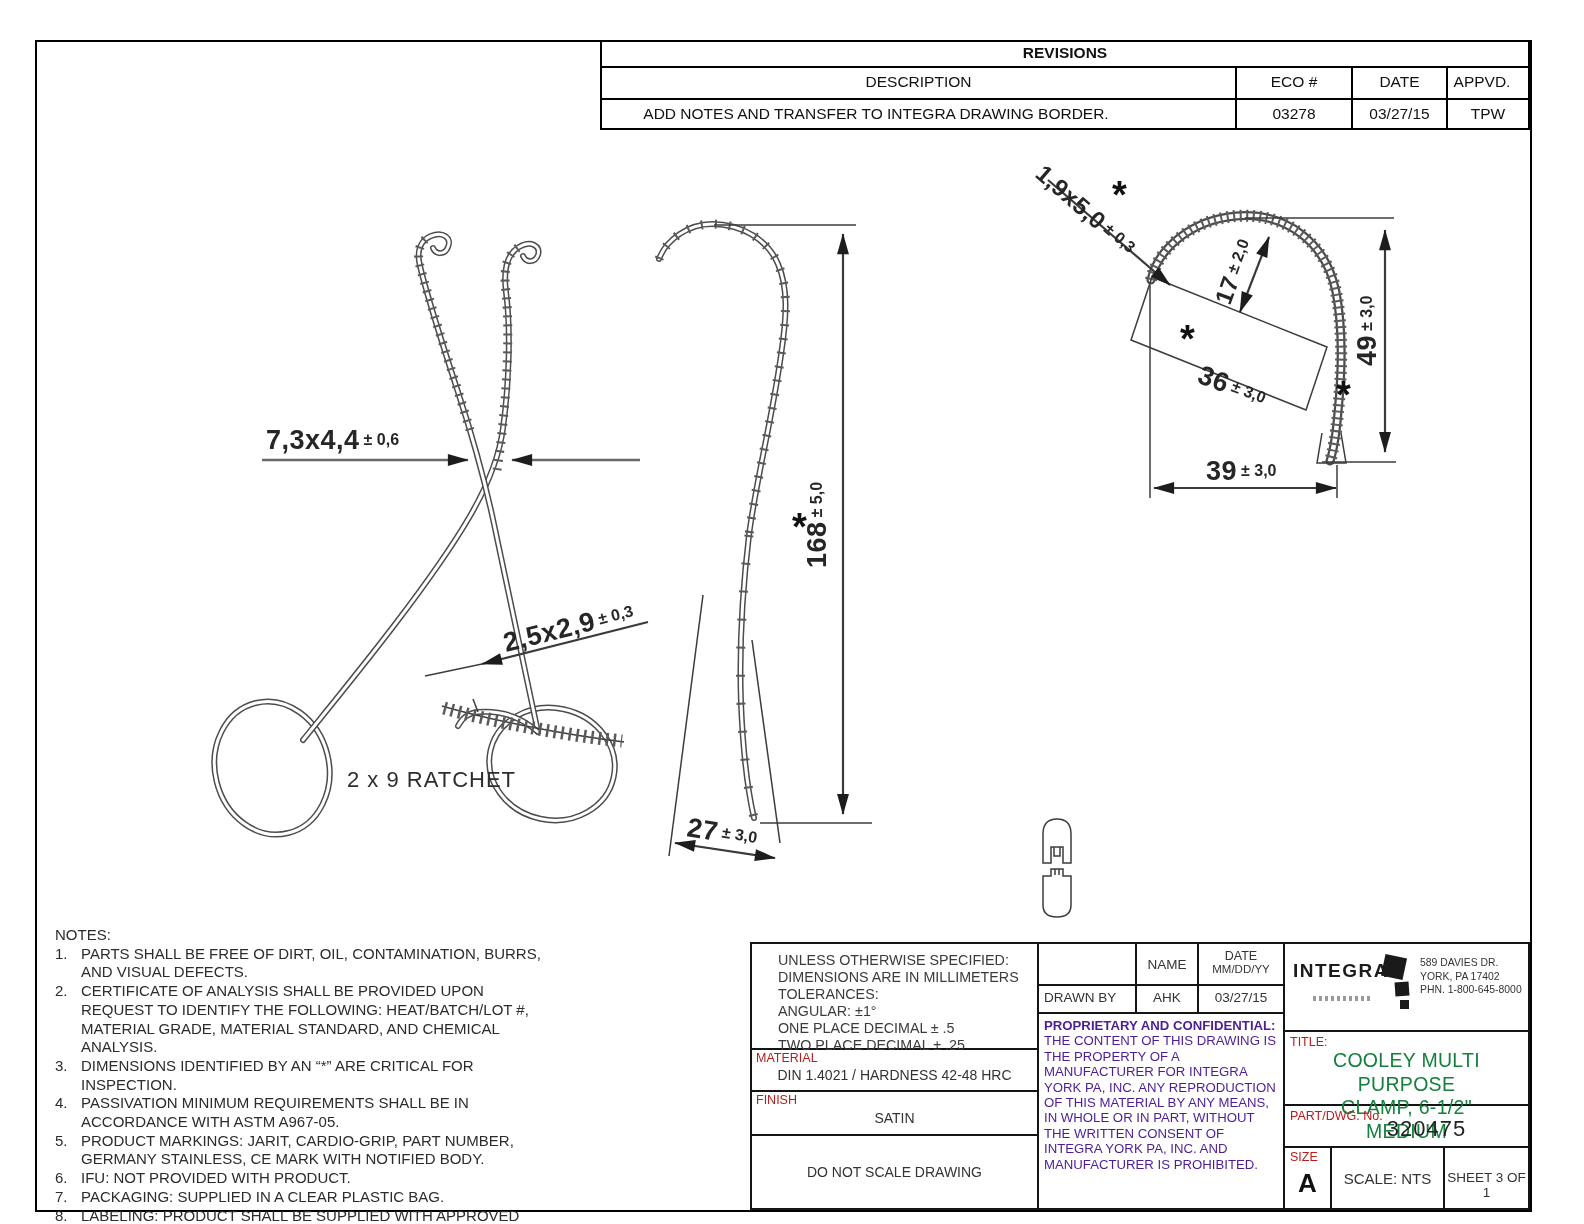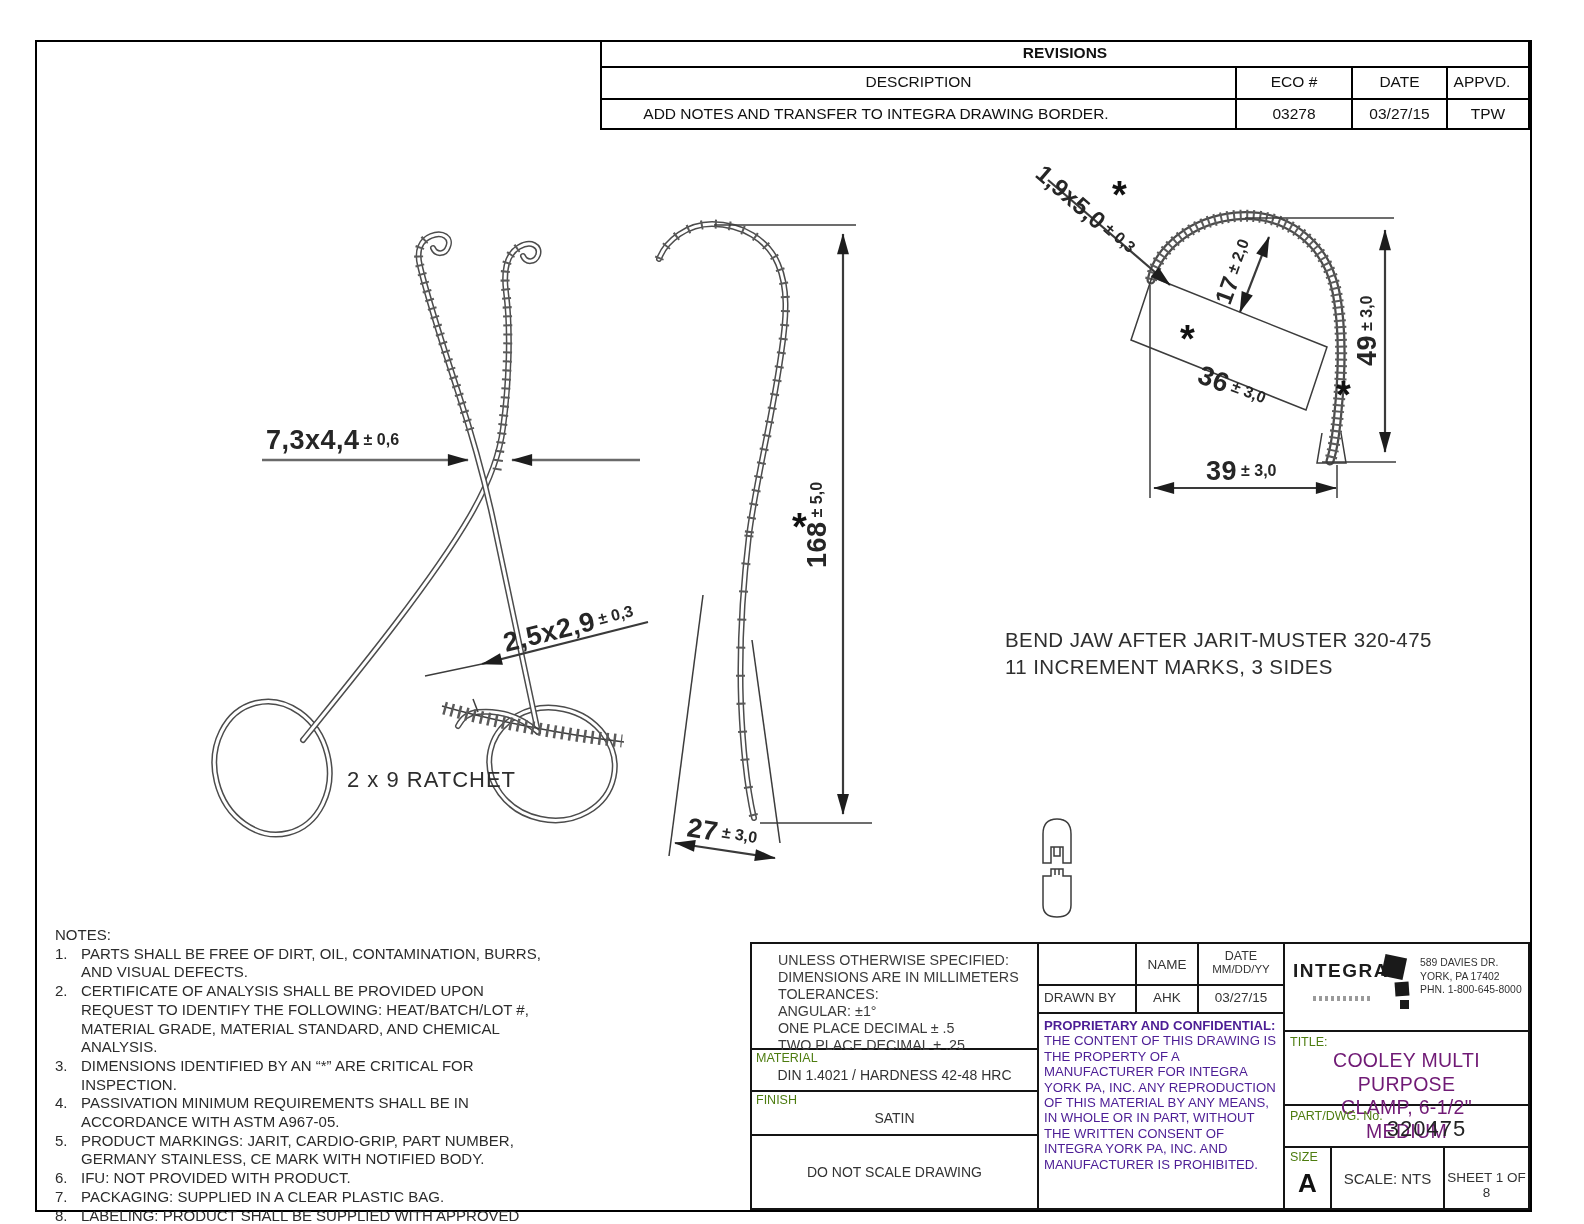--- a/index.html
+++ b/index.html
@@ -32,28 +32,28 @@
   
   .bendnote{left:1005px;top:626px;font-size:20.5px;line-height:27px;letter-spacing:.4px;color:#2f2f2f;}
   .notes{left:55px;top:926px;width:505px;font-size:15px;line-height:18.7px;color:#2c2c2c;}
   .notes .it{display:flex;}
   .notes .n{width:26px;flex:none;}
   .notes .t{width:466px;}
   
   .tb{left:750px;top:942px;width:780px;height:268px;border:2px solid #141414;box-sizing:border-box;background:#fff;font-size:13.5px;color:#333;}
   .tb .dv-line{position:absolute;background:#141414;}
   .tb .cell{position:absolute;box-sizing:border-box;}
-  .lblsm{font-size:12.5px;color:#4d7c0f;}
+  .lblsm{font-size:12.5px;color:#b91c1c;}
   .tol-lines{font-size:14.3px;line-height:17px;color:#3b3b3b;}
   .ctr{text-align:center;}
   .prop{font-size:13.2px;line-height:15.4px;color:#4c1d95;}
   .logo-word{font-size:19px;font-weight:700;letter-spacing:1.5px;color:#1c1c1c;}
   .tagline{height:5px;background:repeating-linear-gradient(90deg,#9a9a9a 0 3px,#fff 3px 6px);}
   .addr{font-size:10.4px;line-height:13.5px;white-space:nowrap;color:#333;}
-  .ttl{font-size:19.5px;line-height:23.5px;color:#701a75;letter-spacing:.3px;}
+  .ttl{font-size:19.5px;line-height:23.5px;color:#15803d;letter-spacing:.3px;}
   .partno{font-size:22px;color:#222;letter-spacing:1px;}
   .sizeA{font-size:26px;font-weight:700;color:#111;line-height:22px;}
 </style>
 </head>
 <body>
 
 <div class="sheet">
 
   <div class="abs frame"></div>
 
@@ -165,24 +165,20 @@
     <div class="c" style="left:0;top:31px;width:633px">DESCRIPTION</div>
     <div class="c" style="left:635px;top:31px;width:114px">ECO #</div>
     <div class="c" style="left:751px;top:31px;width:93px">DATE</div>
     <div class="c" style="left:846px;top:31px;width:68px">APPVD.</div>
     <div class="c" style="left:0;top:63px;width:548px">ADD NOTES AND TRANSFER TO INTEGRA DRAWING BORDER.</div>
     <div class="c" style="left:635px;top:63px;width:114px">03278</div>
     <div class="c" style="left:751px;top:63px;width:93px">03/27/15</div>
     <div class="c" style="left:846px;top:63px;width:80px">TPW</div>
   </div>
 
-  <div class="abs bendnote">
-    <div>BEND JAW AFTER JARIT-MUSTER 320-475</div>
-    <div>11 INCREMENT MARKS, 3 SIDES</div>
-  </div>
 
   <div class="abs notes">
     <div>NOTES:</div>
     <div class="it">
         <span class="n">1.</span>
         <span class="t">PARTS SHALL BE FREE OF DIRT, OIL, CONTAMINATION, BURRS, AND VISUAL DEFECTS.</span>
       </div>
     <div class="it">
         <span class="n">2.</span>
         <span class="t">CERTIFICATE OF ANALYSIS SHALL BE PROVIDED UPON REQUEST TO IDENTIFY THE FOLLOWING: HEAT/BATCH/LOT #, MATERIAL GRADE, MATERIAL STANDARD, AND CHEMICAL ANALYSIS.</span>
@@ -279,16 +275,16 @@
       <div>CLAMP, 6-1/2"</div>
       <div>MEDIUM</div>
     </div>
 
     <div class="cell lblsm" style="left:538px;top:165px">PART/DWG. No.</div>
     <div class="cell ctr partno" style="left:573px;top:172px;width:203px">320475</div>
 
     <div class="cell lblsm" style="left:538px;top:206px">SIZE</div>
     <div class="cell sizeA" style="left:546px;top:228px">A</div>
     <div class="cell ctr" style="left:580px;top:226px;width:111px;font-size:15px">SCALE: NTS</div>
-    <div class="cell ctr" style="left:693px;top:226px;width:83px;font-size:13.5px">SHEET 1 OF 8</div>
+    <div class="cell ctr" style="left:693px;top:226px;width:83px;font-size:13.5px">SHEET 3 OF 1</div>
   </div>
 
 </div>
 
 </body></html>

